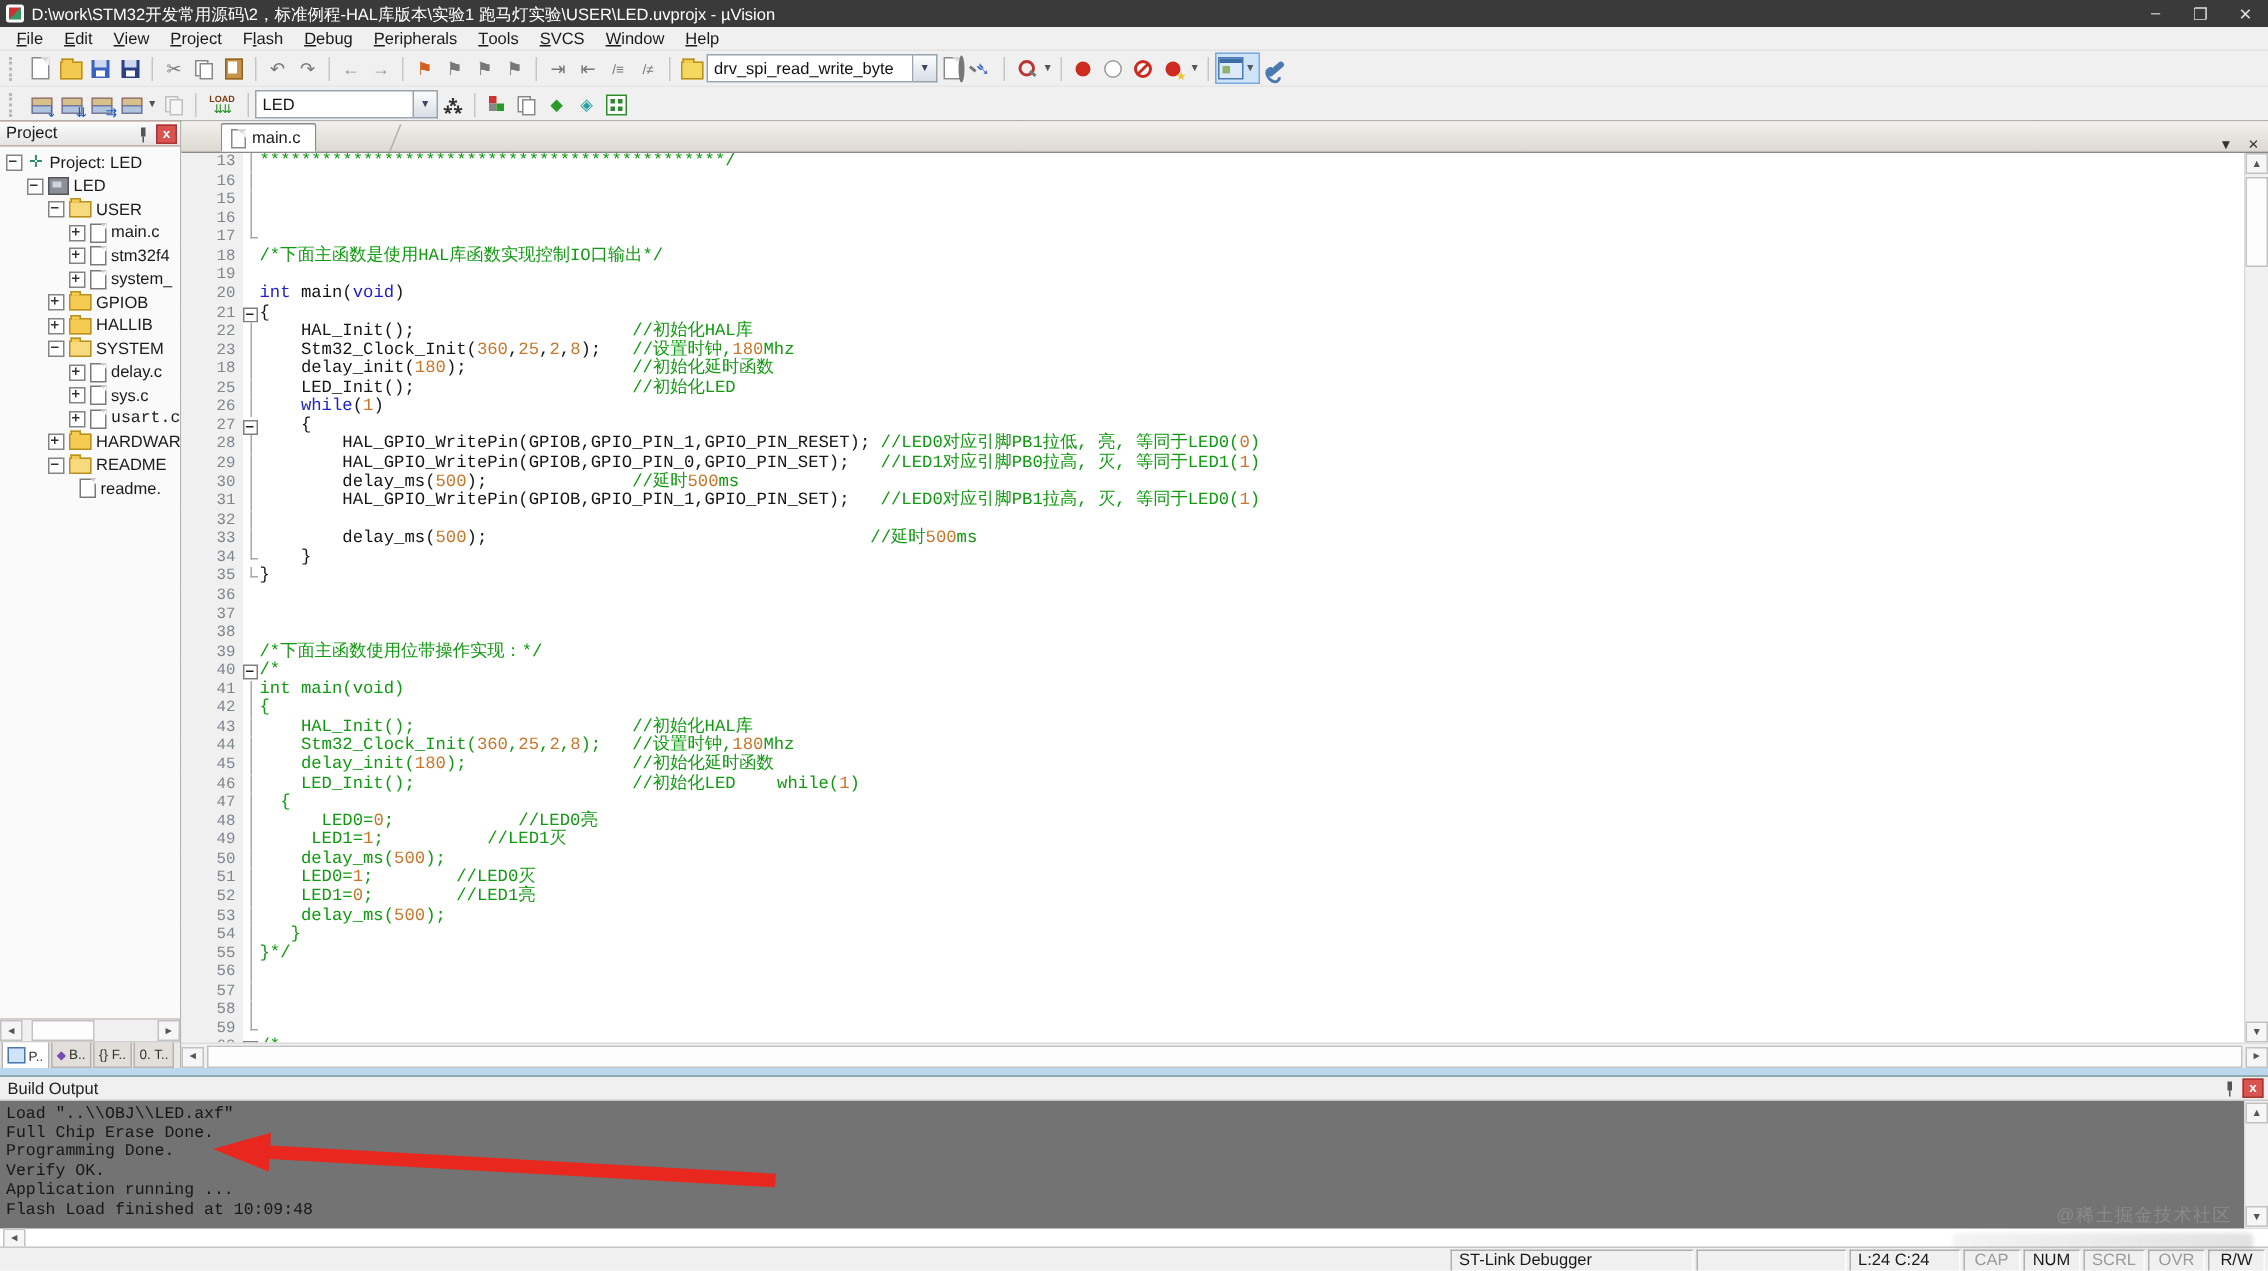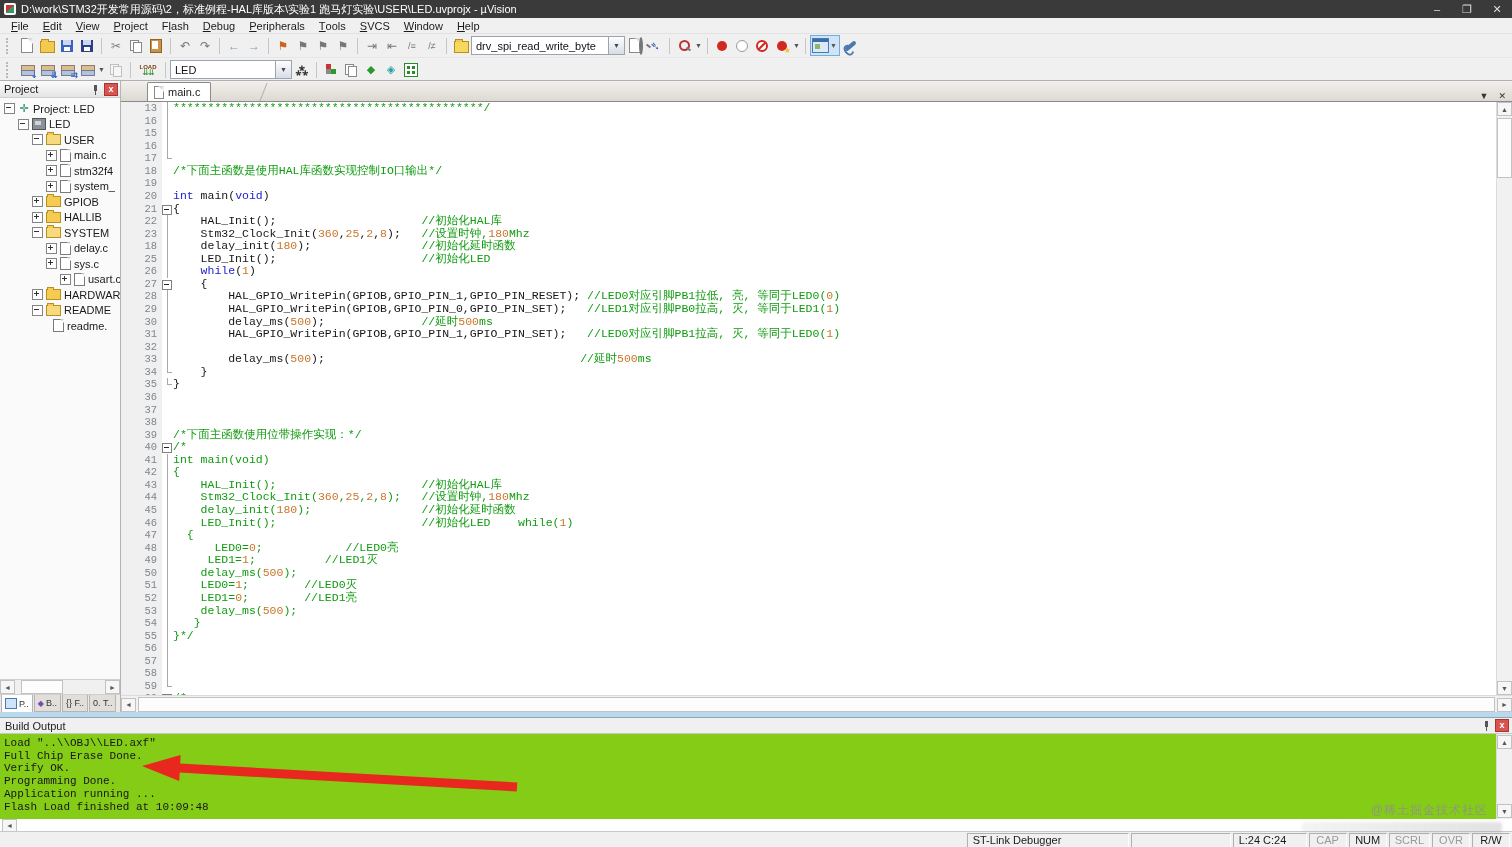--- a/index.html
+++ b/index.html
@@ -132,21 +132,21 @@
   .sp{color:#161616}.sk{color:#2222cc}.sn{color:#c9762a}.sc{color:#0f9b0f}
   
   #vsb{width:15px;flex:none;background:#f1f1f1;border-left:1px solid #dcdcdc;display:flex;flex-direction:column;align-items:center}
   #vsb .sbarrow{width:13px}
   #vsb .vthumb{width:13px;height:58px;background:#fdfdfd;border:1px solid #c2c2c2;margin-top:2px}
   #vsb .vtrack{flex:1}
   #hsb{height:17px;border-top:1px solid #dcdcdc;background:#f1f1f1;display:flex;align-items:center}
   #hsb .hthumb{flex:1;height:13px;background:#fdfdfd;border:1px solid #c2c2c2;margin:0 2px}
   
   #splitter{position:absolute;top:712px;left:0;width:1512px;height:5px;background:#bcd8ee}
-  #buildpanel{position:absolute;top:717px;left:0;width:1512px;height:114px;background:#84cc16;border-top:1px solid #8aa;display:flex;flex-direction:column}
+  #buildpanel{position:absolute;top:717px;left:0;width:1512px;height:114px;background:#737373;border-top:1px solid #8aa;display:flex;flex-direction:column}
   #buildhead{height:15px;background:#f0f0f0;border-bottom:1px solid #c8c8c8;display:flex;align-items:center;padding:0 3px 0 5px}
   #buildhead .bh-title{flex:1;font-size:11px;color:#222}
   #buildbody{flex:1;display:flex;min-height:0}
   #buildlines{flex:1;padding:3px 0 0 4px;font-family:"Liberation Mono","DejaVu Sans Mono",monospace;font-size:11px;line-height:12.7px;color:#161616;white-space:pre;overflow:hidden}
   #buildvsb{width:15px;flex:none;background:#f1f1f1;border-left:1px solid #dcdcdc;display:flex;flex-direction:column;align-items:center;justify-content:space-between;padding:1px 0}
   #buildhsbrow{height:13px;display:flex;align-items:center;background:#fff}
   
   #statusbar{position:absolute;top:831px;left:0;width:1512px;height:16px;background:#f0f0f0;border-top:1px solid #c8c8c8;display:flex;align-items:center;font-size:11px}
   .scell{height:13px;display:flex;align-items:center;padding:0 5px;margin-right:2px;
       border:1px solid;border-color:#b0b0b0 #fdfdfd #fdfdfd #b0b0b0;white-space:nowrap}
@@ -378,21 +378,21 @@
         <div class="trow" style="padding-left: 46px;">
           <span class="ebox plus"></span>
           <span class="tico file"></span>
           <span class="tlabel">delay.c</span>
         </div>
         <div class="trow" style="padding-left: 46px;">
           <span class="ebox plus"></span>
           <span class="tico file"></span>
           <span class="tlabel">sys.c</span>
         </div>
-        <div class="trow" style="padding-left: 60px;">
+        <div class="trow" style="padding-left: 46px; font-family: Liberation Mono, monospace;">
           <span class="ebox plus"></span>
           <span class="tico file"></span>
           <span class="tlabel">usart.c</span>
         </div>
         <div class="trow" style="padding-left: 32px;">
           <span class="ebox plus"></span>
           <span class="tico folder"></span>
           <span class="tlabel">HARDWARE</span>
         </div>
         <div class="trow" style="padding-left: 32px;">
@@ -701,21 +701,21 @@
 
 <div id="splitter"></div>
 
 <div id="buildpanel">
   <div id="buildhead">
     <span class="bh-title">Build Output</span>
     <span class="pin"></span>
     <span class="closebox">x</span>
   </div>
   <div id="buildbody">
-    <div id="buildlines"><div>Load "..\\OBJ\\LED.axf"</div><div>Full Chip Erase Done.</div><div>Verify OK.</div><div>Programming Done.</div><div>Application running ...</div><div>Flash Load finished at 10:09:48</div></div>
+    <div id="buildlines"><div>Load "..\\OBJ\\LED.axf"</div><div>Full Chip Erase Done.</div><div>Programming Done.</div><div>Verify OK.</div><div>Application running ...</div><div>Flash Load finished at 10:09:48</div></div>
     <div id="buildvsb">
       <span class="sbarrow">▲</span>
       <span class="sbarrow">▼</span>
     </div>
   </div>
   <div id="buildhsbrow">
     <span class="sbarrow" style="margin-left:2px">◄</span>
   </div>
 </div>
 

